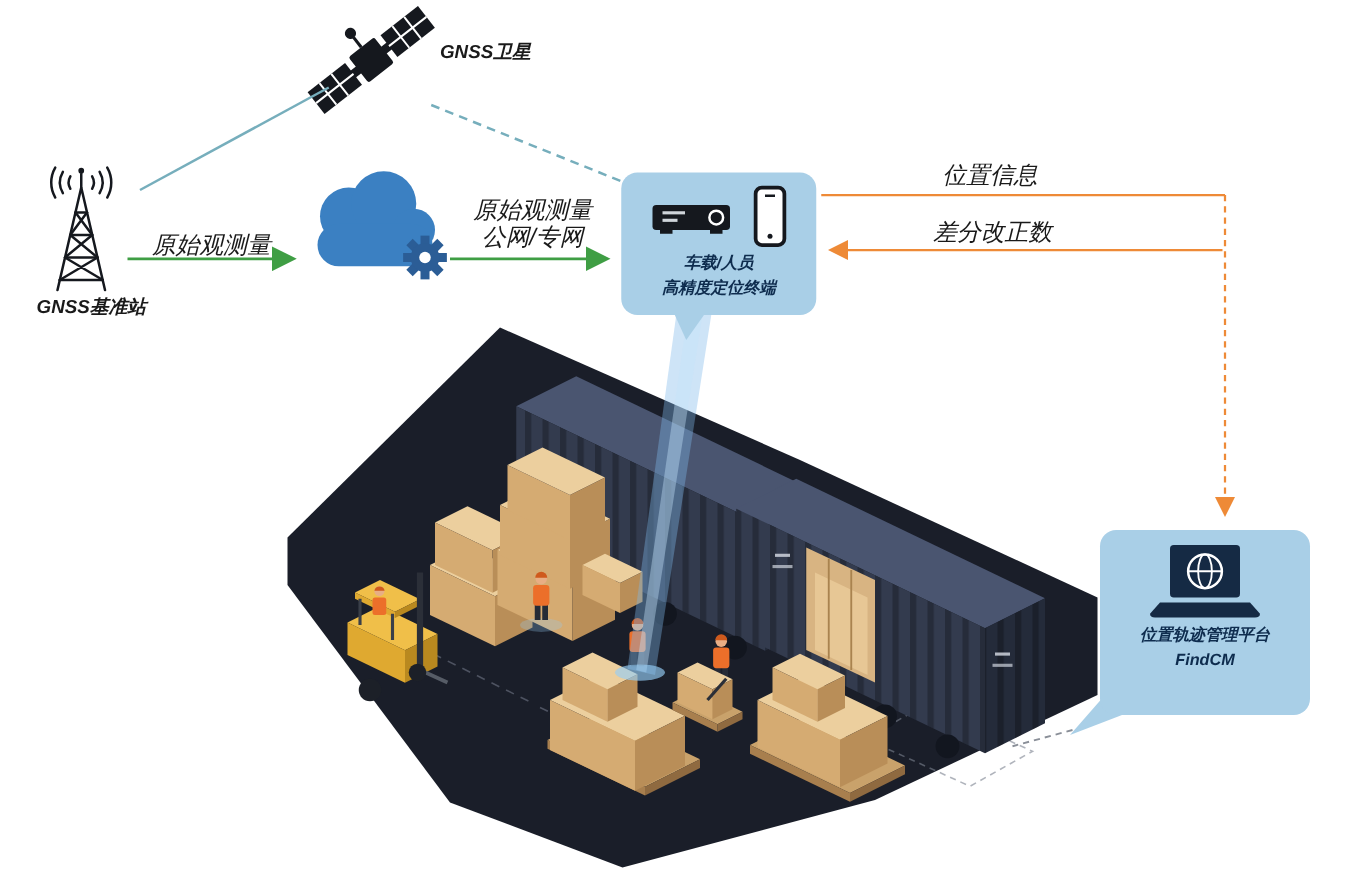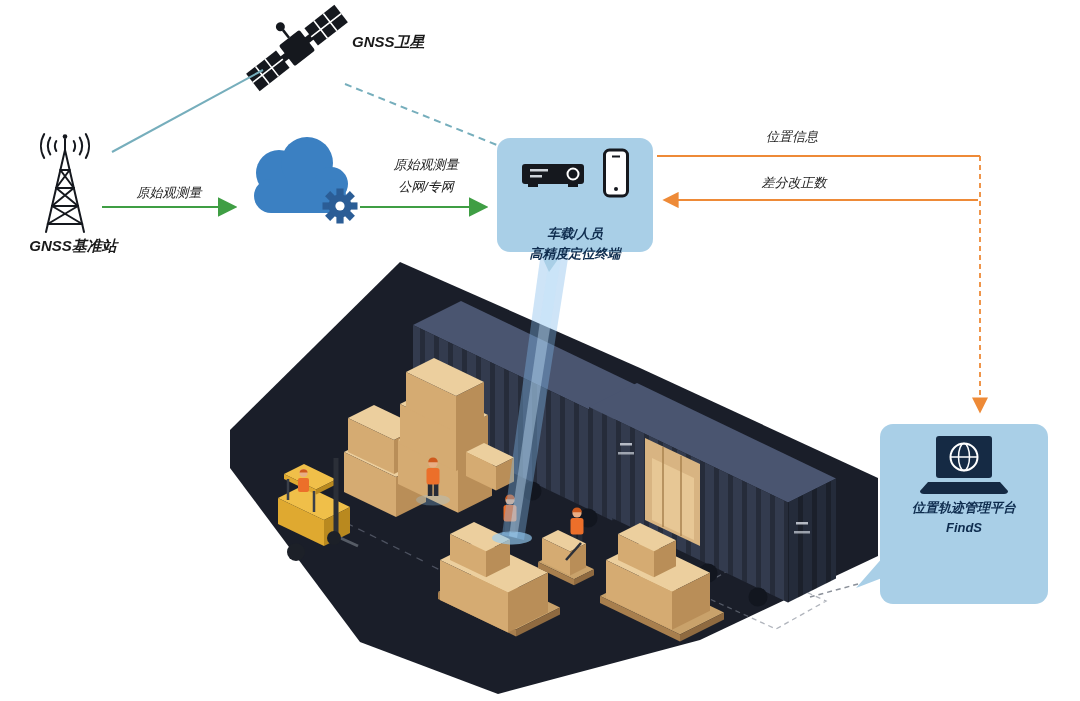--- a/index.html
+++ b/index.html
@@ -1,19 +1,19 @@
 <!DOCTYPE html>
 <html><head>
 <meta charset="utf-8">
 <style>
   html,body{margin:0;padding:0;background:#fff;}
   body{font-family:"Liberation Sans","DejaVu Sans",sans-serif;}
   .canvas{position:relative;width:1080px;height:701px;background:#fff;overflow:hidden;font-style:italic;}
   .layer{position:absolute;left:0;top:0;z-index:1;}
-  .lbl{position:absolute;color:#1a1a1a;font-size:13px;line-height:1.35;z-index:3;white-space:nowrap;}
+  .lbl{position:absolute;color:#1a1a1a;font-size:19px;line-height:1.35;z-index:3;white-space:nowrap;}
   .node{font-size:15px;font-weight:700;}
   .center{text-align:center;}
   .bubble{position:absolute;background:#a9cfe7;border-radius:13px;z-index:2;display:flex;flex-direction:column;align-items:center;}
   .bubble-text{font-size:13px;font-weight:700;color:#0e2c4e;text-align:center;line-height:1.5;margin-top:2px;}
   .devices{display:flex;gap:12px;align-items:flex-start;margin-top:10px;}
   .devices .recv{margin-top:7px;}
   .laptop-wrap{margin-top:10px;}
 </style>
 </head>
 <body>
@@ -203,21 +203,21 @@
 
   <div class="lbl node center" style="left:222px;top:242px;width:156px">
   </div>
 
   <div class="lbl center" style="left:110px;top:184px;width:118px">原始观测量</div>
   <div class="lbl center" style="left:374px;top:156px;width:104px">原始观测量</div>
   <div class="lbl center" style="left:374px;top:178px;width:104px">公网/专网</div>
   <div class="lbl center" style="left:742px;top:128px;width:100px">位置信息</div>
   <div class="lbl center" style="left:744px;top:174px;width:100px">差分改正数</div>
 
-  <div class="bubble" style="left:497px;top:138px;width:156px;height:114px;gap:24px;">
+  <div class="bubble" style="left:497px;top:138px;width:156px;height:114px;">
     <div class="devices">
       <svg class="recv" width="70" height="36" viewBox="0 0 70 36">
         <rect x="2" y="9" width="62" height="20" rx="3" fill="#15181e"></rect>
         <circle cx="53" cy="19" r="5.5" fill="none" stroke="#fff" stroke-width="2"></circle>
         <rect x="10" y="14" width="18" height="2.5" fill="#cfd4da"></rect>
         <rect x="10" y="20" width="12" height="2.5" fill="#cfd4da"></rect>
         <rect x="8" y="29" width="10" height="3" fill="#15181e"></rect>
         <rect x="48" y="29" width="10" height="3" fill="#15181e"></rect>
       </svg>
       <svg width="28" height="50" viewBox="0 0 28 50">
@@ -225,27 +225,27 @@
         <path d="M10 8.5 H18" stroke="#15181e" stroke-width="2"></path>
         <circle cx="14" cy="41" r="2" fill="#15181e"></circle>
       </svg>
     </div>
     <div class="bubble-text">
       <div>车载/人员</div>
       <div>高精度定位终端</div>
     </div>
   </div>
 
-  <div class="bubble" style="left:880px;top:424px;width:168px;height:180px;">
+  <div class="bubble" style="left:880px;top:424px;width:168px;height:148px;">
     <svg class="laptop-wrap" width="100" height="62" viewBox="0 0 100 62">
       <rect x="22" y="2" width="56" height="42" rx="3" fill="#152a44"></rect>
       <circle cx="50" cy="23" r="13.5" fill="none" stroke="#fff" stroke-width="2"></circle>
       <ellipse cx="50" cy="23" rx="5.5" ry="13.5" fill="none" stroke="#fff" stroke-width="1.5"></ellipse>
       <path d="M36.5 23 H63.5" stroke="#fff" stroke-width="1.5"></path>
       <path d="M14 48 H86 L94 57 Q94 60 90 60 H10 Q6 60 6 57 Z" fill="#152a44"></path>
     </svg>
     <div class="bubble-text">
       <div>位置轨迹管理平台</div>
-      <div>FindS</div>
+      <div>FindCM</div>
     </div>
   </div>
 
 </div>
 
 </body></html>

